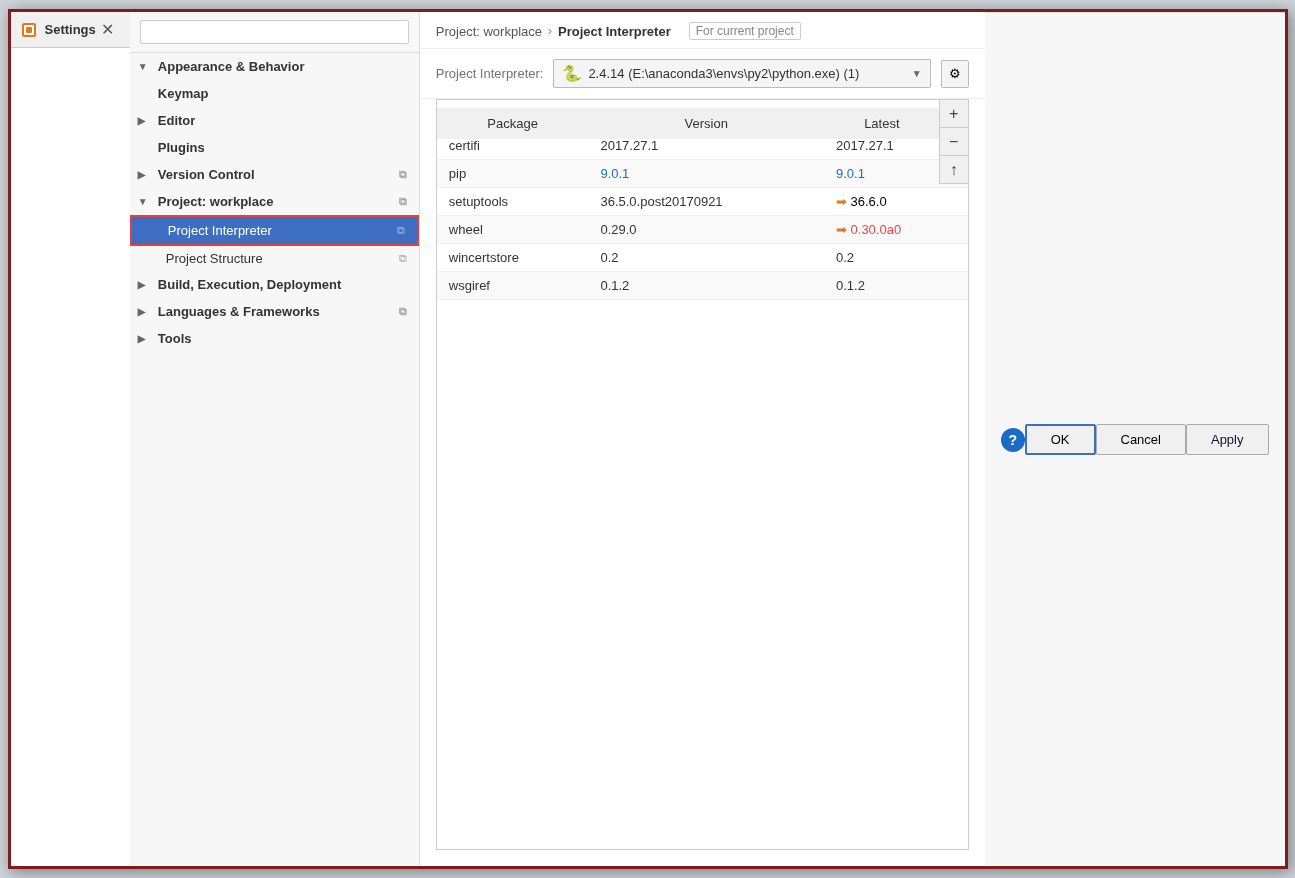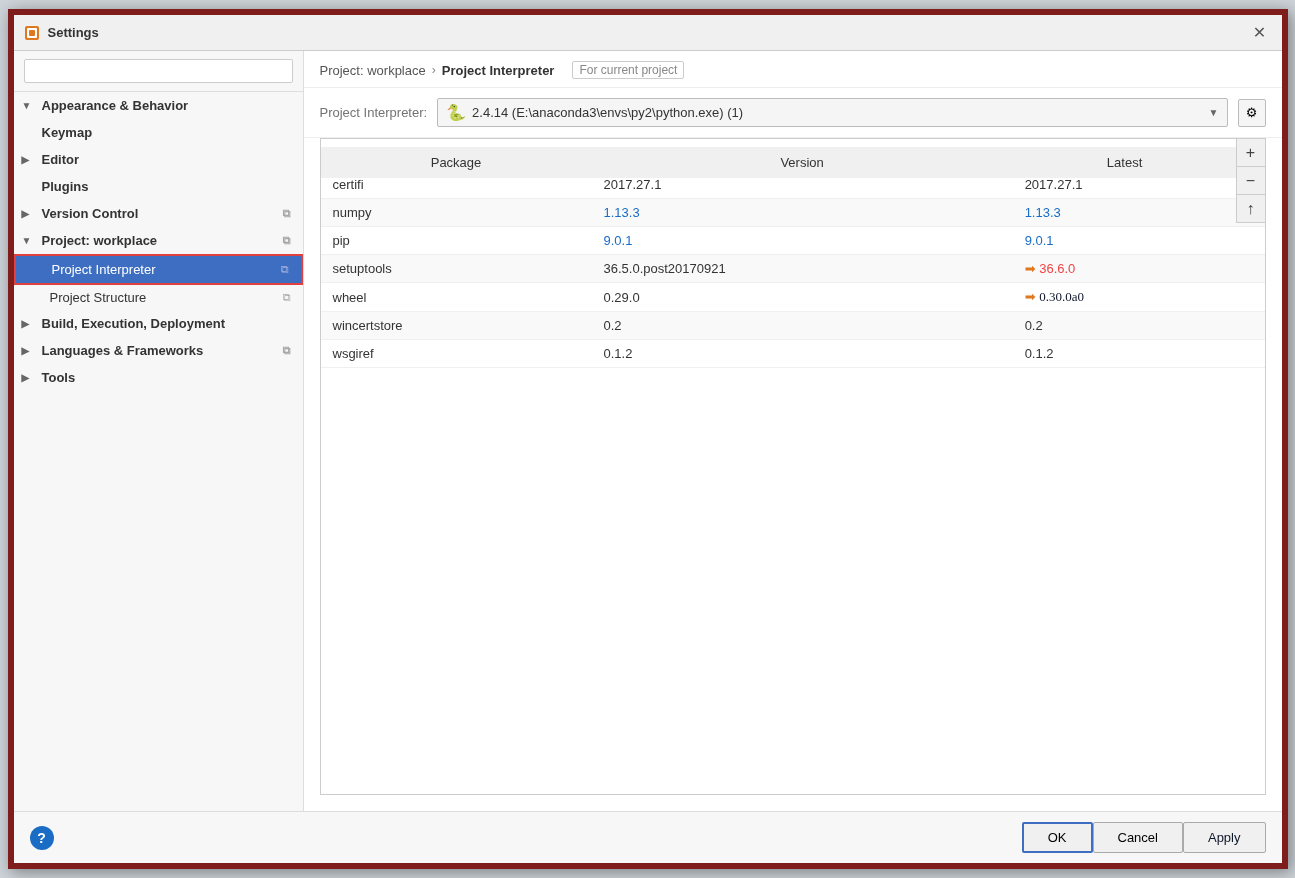--- a/index.html
+++ b/index.html
@@ -1,23 +1,23 @@
 <!DOCTYPE html>
 <html><head>
   <meta charset="utf-8">
   <style>
     * { box-sizing: border-box; margin: 0; padding: 0; font-family: 'Segoe UI', Arial, sans-serif; font-size: 13px; }
     body { background: #cdd3d8; display: flex; align-items: center; justify-content: center; height: 100vh; }
     .dialog {
       width: 1280px;
       height: 860px;
       background: #fff;
-      border: 6px solid #7f1d1d;
-      display: flex;
-      flex-direction: column;
+      border: 3px solid #7f1d1d;
+      display: flex;
+      flex-direction: row;
       box-shadow: 3px 3px 15px rgba(0,0,0,0.4);
     }
     .title-bar {
       display: flex;
       align-items: center;
       background: #f0f0f0;
       border-bottom: 1px solid #ccc;
       padding: 6px 10px;
       height: 36px;
     }
@@ -334,38 +334,33 @@
               <th style="padding-right: 40px;">Latest</th>
             </tr>
           </thead>
           <tbody id="packages-tbody">
           <tr>
                 <td>certifi</td>
                 <td>2017.27.1</td>
                 <td>2017.27.1</td>
               </tr>
               <tr>
-                <td>numpy</td>
-                <td style="color: rgb(26, 108, 197);">1.13.3</td>
-                <td style="color: rgb(26, 108, 197);">1.13.3</td>
-              </tr>
-              <tr>
                 <td>pip</td>
                 <td style="color: rgb(26, 108, 197);">9.0.1</td>
                 <td style="color: rgb(26, 108, 197);">9.0.1</td>
               </tr>
               <tr>
                 <td>setuptools</td>
                 <td>36.5.0.post20170921</td>
-                <td><span style="color:#e07820;">➡</span> <span style="color:#ef4444;">36.6.0</span></td>
+                <td><span style="color:#e07820;">➡</span> <span style="color:#000000;">36.6.0</span></td>
               </tr>
               <tr>
                 <td>wheel</td>
                 <td>0.29.0</td>
-                <td><span style="color:#e07820;">➡</span> <span style="color:#0f172a;font-family:Liberation Serif, serif;">0.30.0a0</span></td>
+                <td><span style="color:#e07820;">➡</span> <span style="color:#ef4444;">0.30.0a0</span></td>
               </tr>
               <tr>
                 <td>wincertstore</td>
                 <td>0.2</td>
                 <td>0.2</td>
               </tr>
               <tr>
                 <td>wsgiref</td>
                 <td>0.1.2</td>
                 <td>0.1.2</td>

